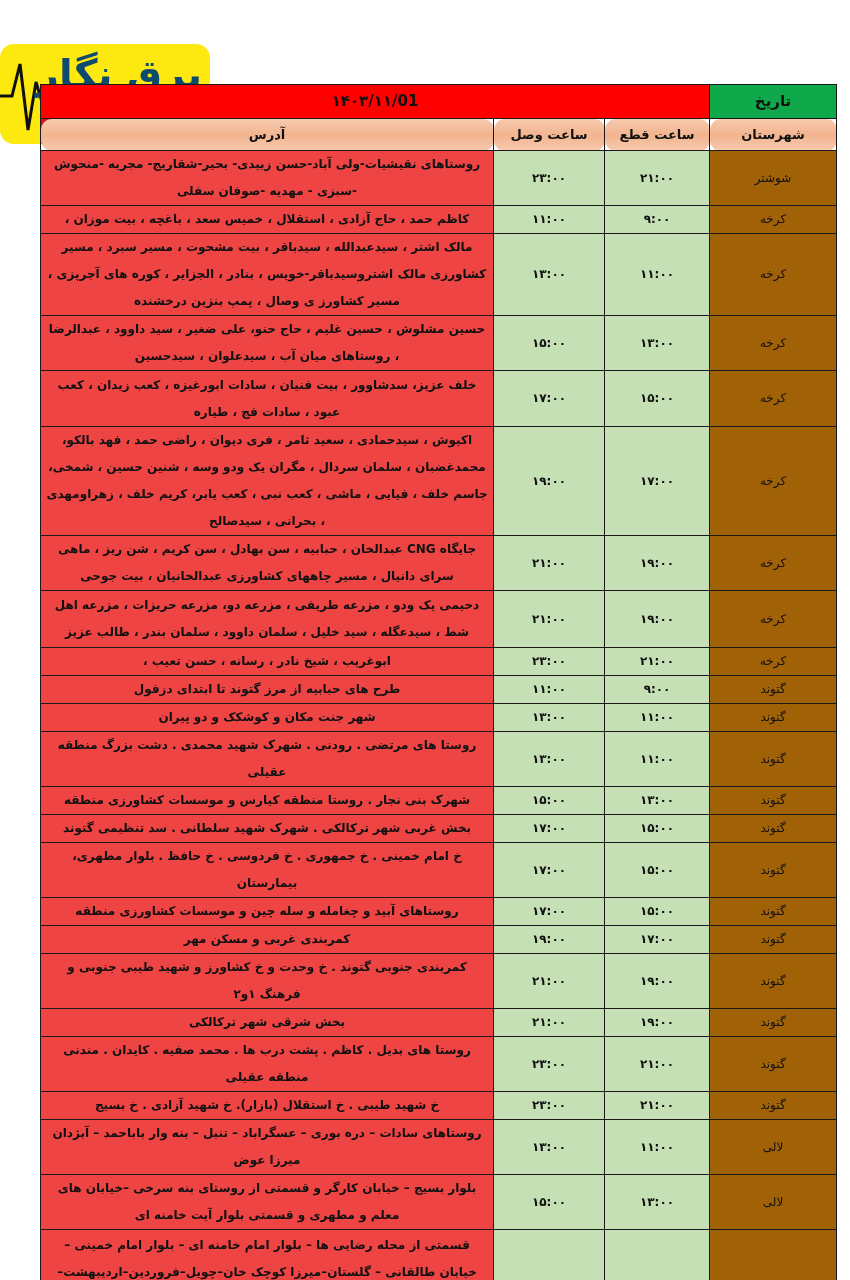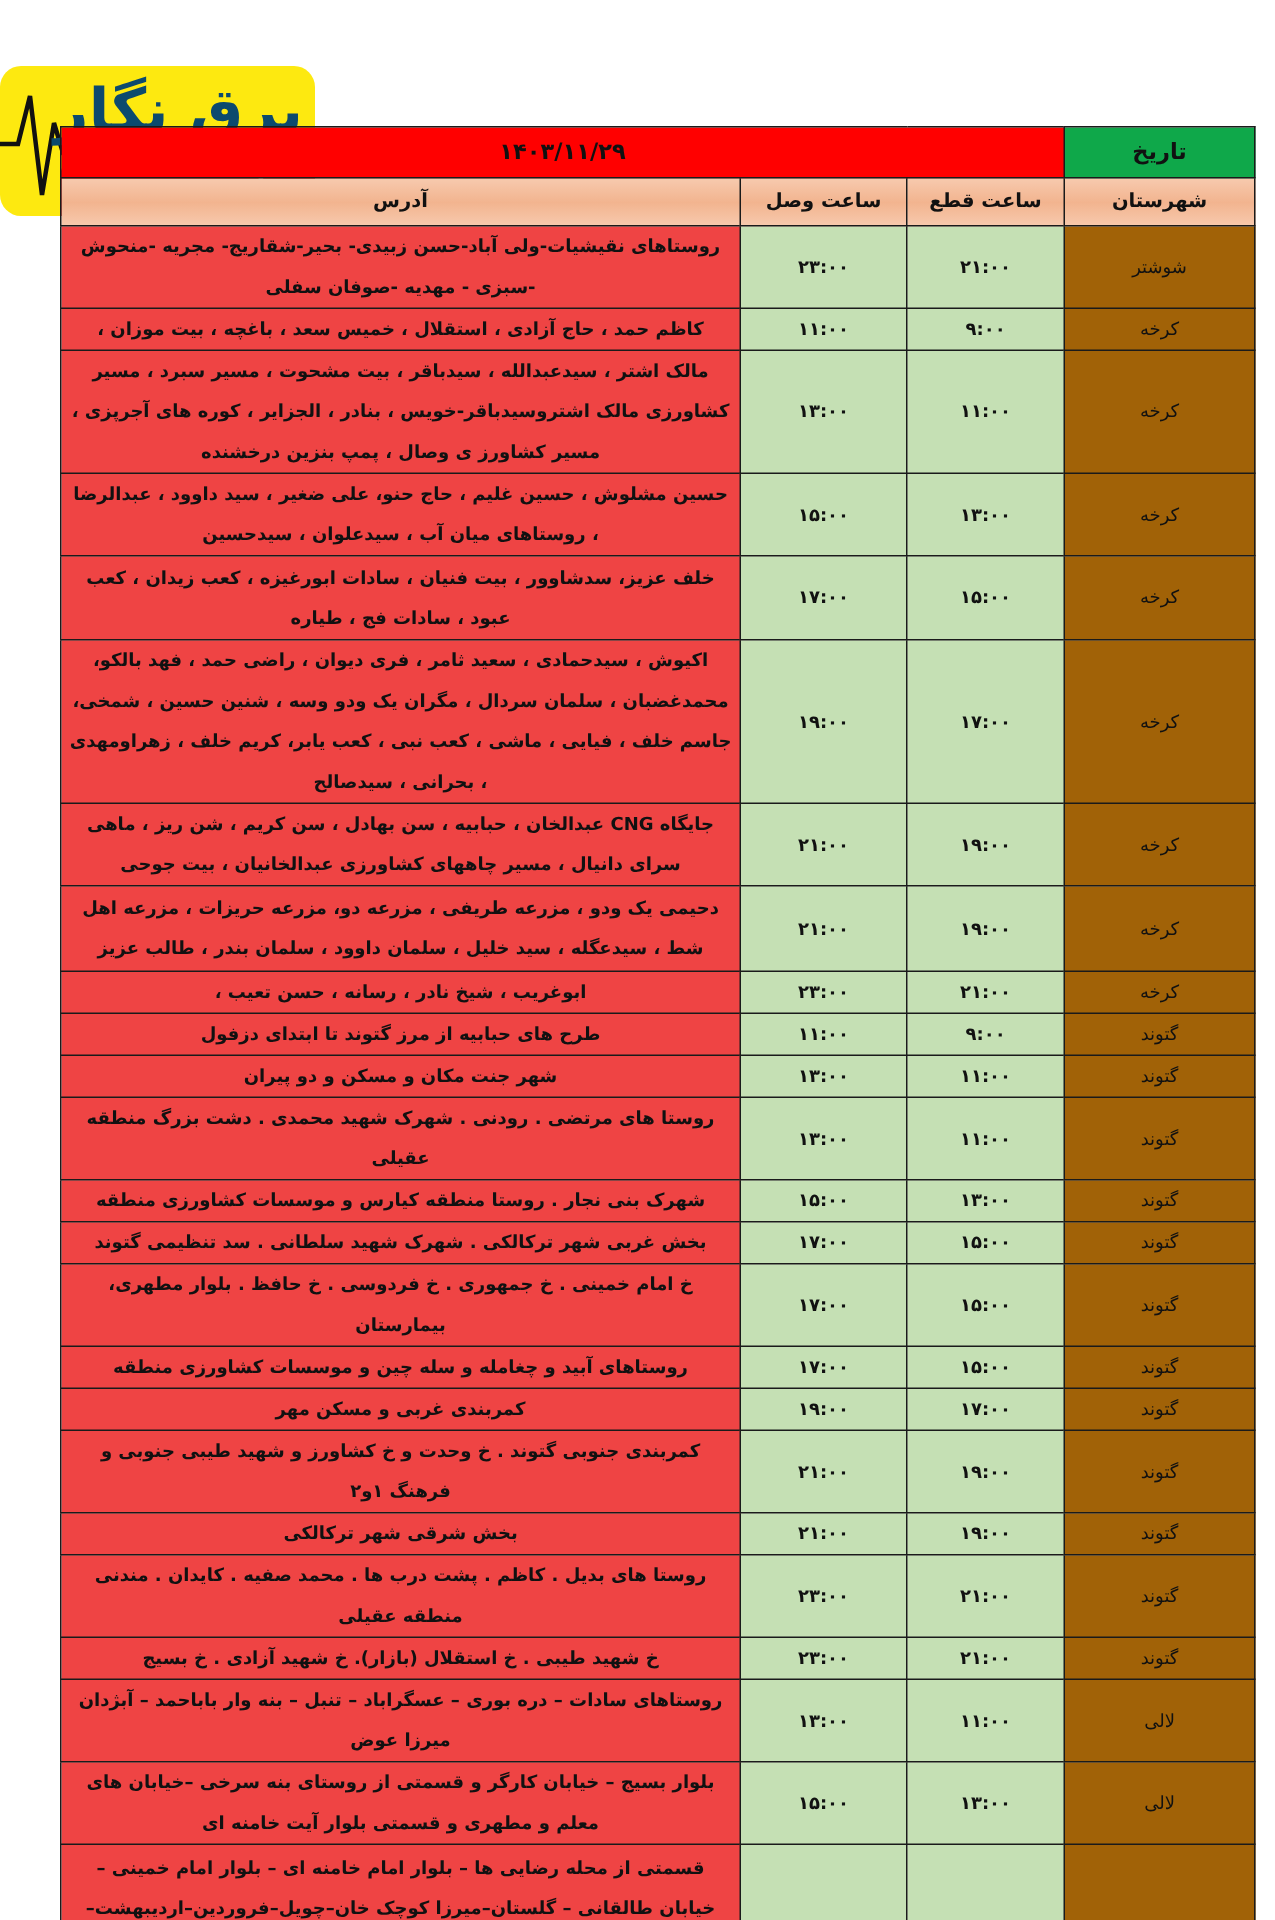--- a/index.html
+++ b/index.html
@@ -25,21 +25,21 @@
     position: absolute; left: 40px; top: 84px; width: 796px;
     border-collapse: collapse; direction: rtl; table-layout: fixed;
   }
   table.sched td, table.sched th {
     border: 1.5px solid #1a1a1a; text-align: center; vertical-align: middle;
     font-weight: bold; color: #111; font-size: 12px; line-height: 27px;
   }
   .date-label { background: #0fa84a; font-size: 15px !important; }
   .date-value { background: #ff0000; font-size: 15px !important; text-align: center; }
   .col-head {
-    background: linear-gradient(#f7c9ad, #f2b48f 50%, #f7c9ad); font-size: 13px !important;
+    background: linear-gradient(#f7c9ad, #f2b48f 50%, #f7c9ad); font-size: 13px !important; border-radius: 11px;
   }
   td.county { background: #a16207; font-weight: normal !important; }
   td.time { background: #c5e0b4; font-size: 12px; letter-spacing: 1px; }
   td.addr { background: #ef4444; padding: 0 4px; font-size: 12px; }
 </style>
 </head>
 <body>
 
 <div class="logo">
   <svg width="60" height="100" viewBox="0 0 60 100">
@@ -52,21 +52,21 @@
 <table class="sched">
   <colgroup>
     <col style="width:127px">
     <col style="width:105px">
     <col style="width:111px">
     <col style="width:453px">
   </colgroup>
   <thead>
     <tr style="height:34px">
       <th class="date-label">تاریخ</th>
-      <th class="date-value" colspan="3">۱۴۰۳/۱۱/۲۹</th>
+      <th class="date-value" colspan="3">۱۴۰۳/۱۱/01</th>
     </tr>
     <tr style="height:32px">
       <th class="col-head">شهرستان</th>
       <th class="col-head">ساعت قطع</th>
       <th class="col-head">ساعت وصل</th>
       <th class="col-head">آدرس</th>
     </tr>
   </thead>
   <tbody id="rows">
       <tr style="height: 55px;">
@@ -126,21 +126,21 @@
       <tr style="height: 28px;">
         <td class="county">گتوند</td>
         <td class="time">۹:۰۰</td>
         <td class="time">۱۱:۰۰</td>
         <td class="addr">طرح های حبابیه از مرز گتوند تا ابتدای دزفول</td>
       </tr>
       <tr style="height: 27px;">
         <td class="county">گتوند</td>
         <td class="time">۱۱:۰۰</td>
         <td class="time">۱۳:۰۰</td>
-        <td class="addr">شهر جنت مکان و مسکن و دو پیران</td>
+        <td class="addr">شهر جنت مکان و کوشکک و دو پیران</td>
       </tr>
       <tr style="height: 27px;">
         <td class="county">گتوند</td>
         <td class="time">۱۱:۰۰</td>
         <td class="time">۱۳:۰۰</td>
         <td class="addr">روستا های مرتضی . رودنی . شهرک شهید محمدی . دشت بزرگ  منطقه عقیلی</td>
       </tr>
       <tr style="height: 28px;">
         <td class="county">گتوند</td>
         <td class="time">۱۳:۰۰</td>

